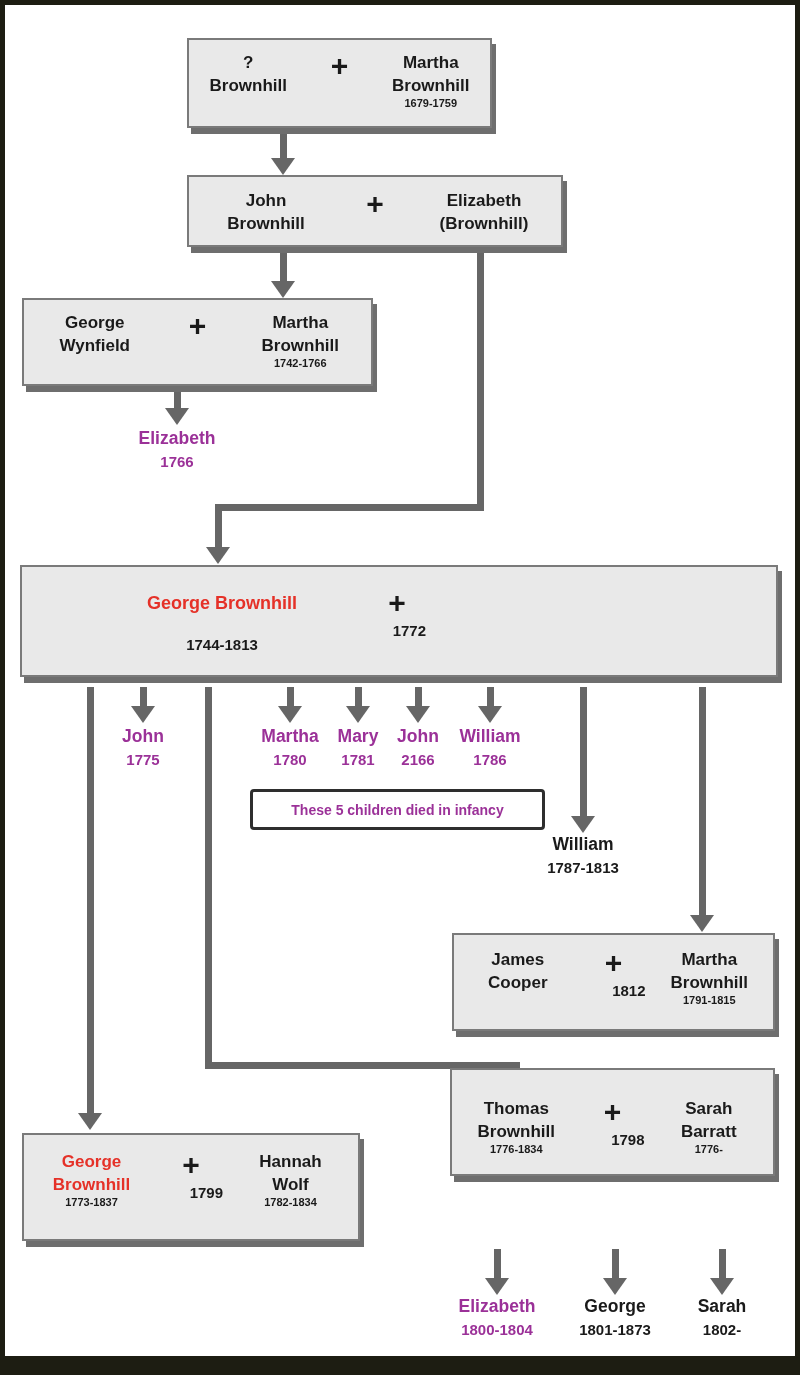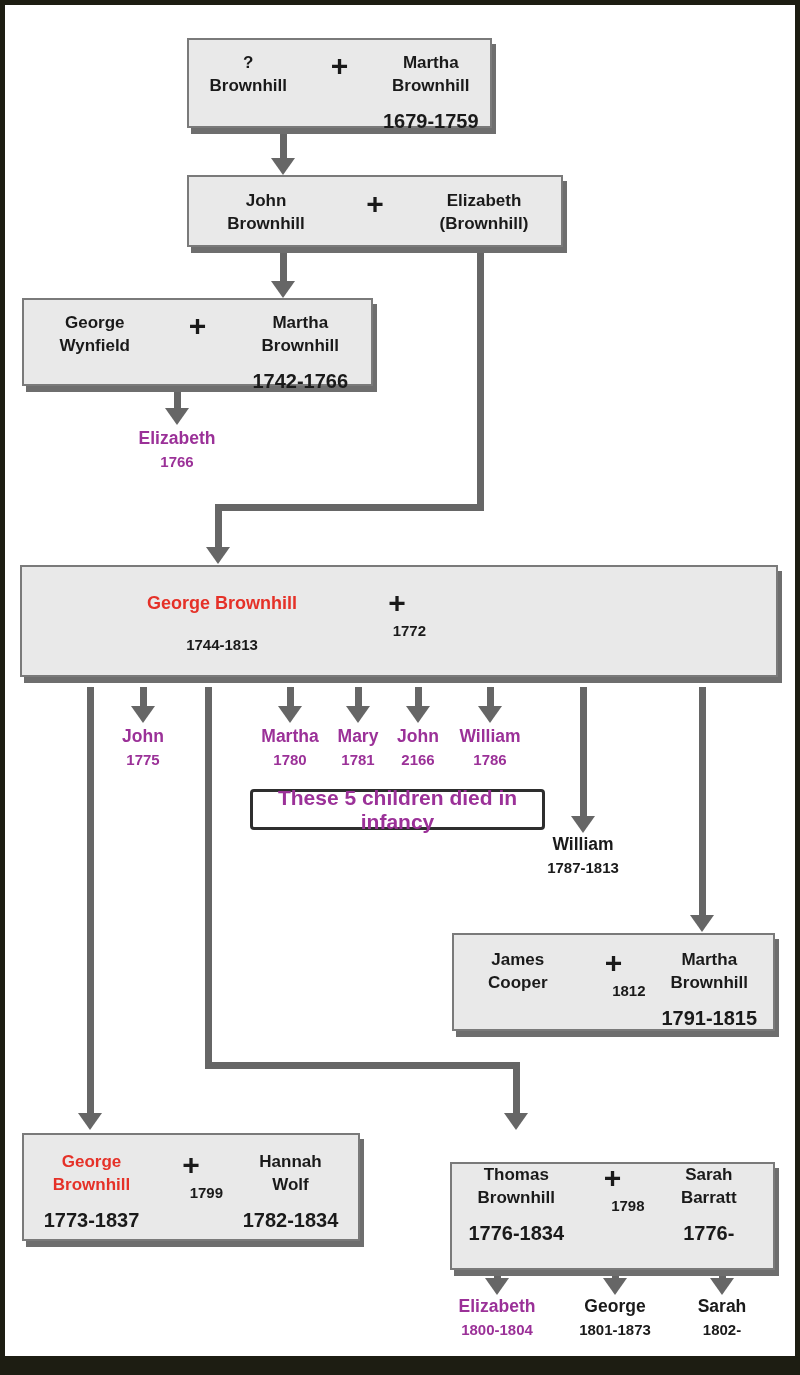--- a/index.html
+++ b/index.html
@@ -15,40 +15,40 @@
   
   .cbox{
     position:absolute; box-sizing:border-box; background:var(--box_fill);
     border:2px solid var(--box_border); box-shadow:4px 6px 0 var(--shadow);
     display:flex; align-items:flex-start;
   }
   .cbox .cell{flex:1 1 0; text-align:center;}
   .cbox .plusgrp{flex:0 0 64px; text-align:center;}
   .pname{font-size:17px; line-height:1.33; white-space:pre-line;}
   .pname.red{color:var(--red);}
-  .pdates{font-size:20px; margin-top:13px;}
+  .pdates{font-size:11px; margin-top:0;}
   .plus{font-size:30px; line-height:0.9;}
   .myear{font-size:15px; margin-top:6px;text-align:right;}
   
   .vline,.hline{position:absolute; background:var(--line);}
   .arr{position:absolute; width:0; height:0;
        border-left:12px solid transparent; border-right:12px solid transparent;
        border-top:17px solid var(--line);}
   
   .clabel{position:absolute; text-align:center;}
   .cname{font-size:17.5px; line-height:1.1;}
   .cdates{font-size:15px; margin-top:5px;}
   .purple{color:var(--purple);}
   .dark{color:#1a1a1a;}
   
   .note{
     position:absolute; box-sizing:border-box; background:#ffffff;
     border:3px solid #2e2e2e; border-radius:4px;
     display:flex; align-items:center; justify-content:center;
-    color:var(--purple); font-size:21px; text-align:center;
+    color:var(--purple); font-size:14px; text-align:center;
   }
   
   .mblock{position:absolute; text-align:center;}
   .mname{font-size:18px; line-height:1.2;}
   .mname.red{color:var(--red);}
   .mdates{font-size:15px; margin-top:21px;}
 </style>
 </head>
 <body>
 
@@ -189,21 +189,21 @@
       <div class="plus">+</div>
       <div class="myear">1799</div>
     </div>
     <div class="cell">
       <div class="pname">Hannah
 Wolf</div>
       <div class="pdates">1782-1834</div>
     </div>
   </div>
 
-  <div class="cbox" style="left:450px;top:1162px;width:325px;height:108px;padding-top:0">
+  <div class="cbox" style="left:450px;top:1068px;width:325px;height:108px;padding-top:28px">
     <div class="cell">
       <div class="pname">Thomas
 Brownhill</div>
       <div class="pdates">1776-1834</div>
     </div>
     <div class="plusgrp">
       <div class="plus">+</div>
       <div class="myear">1798</div>
     </div>
     <div class="cell">

